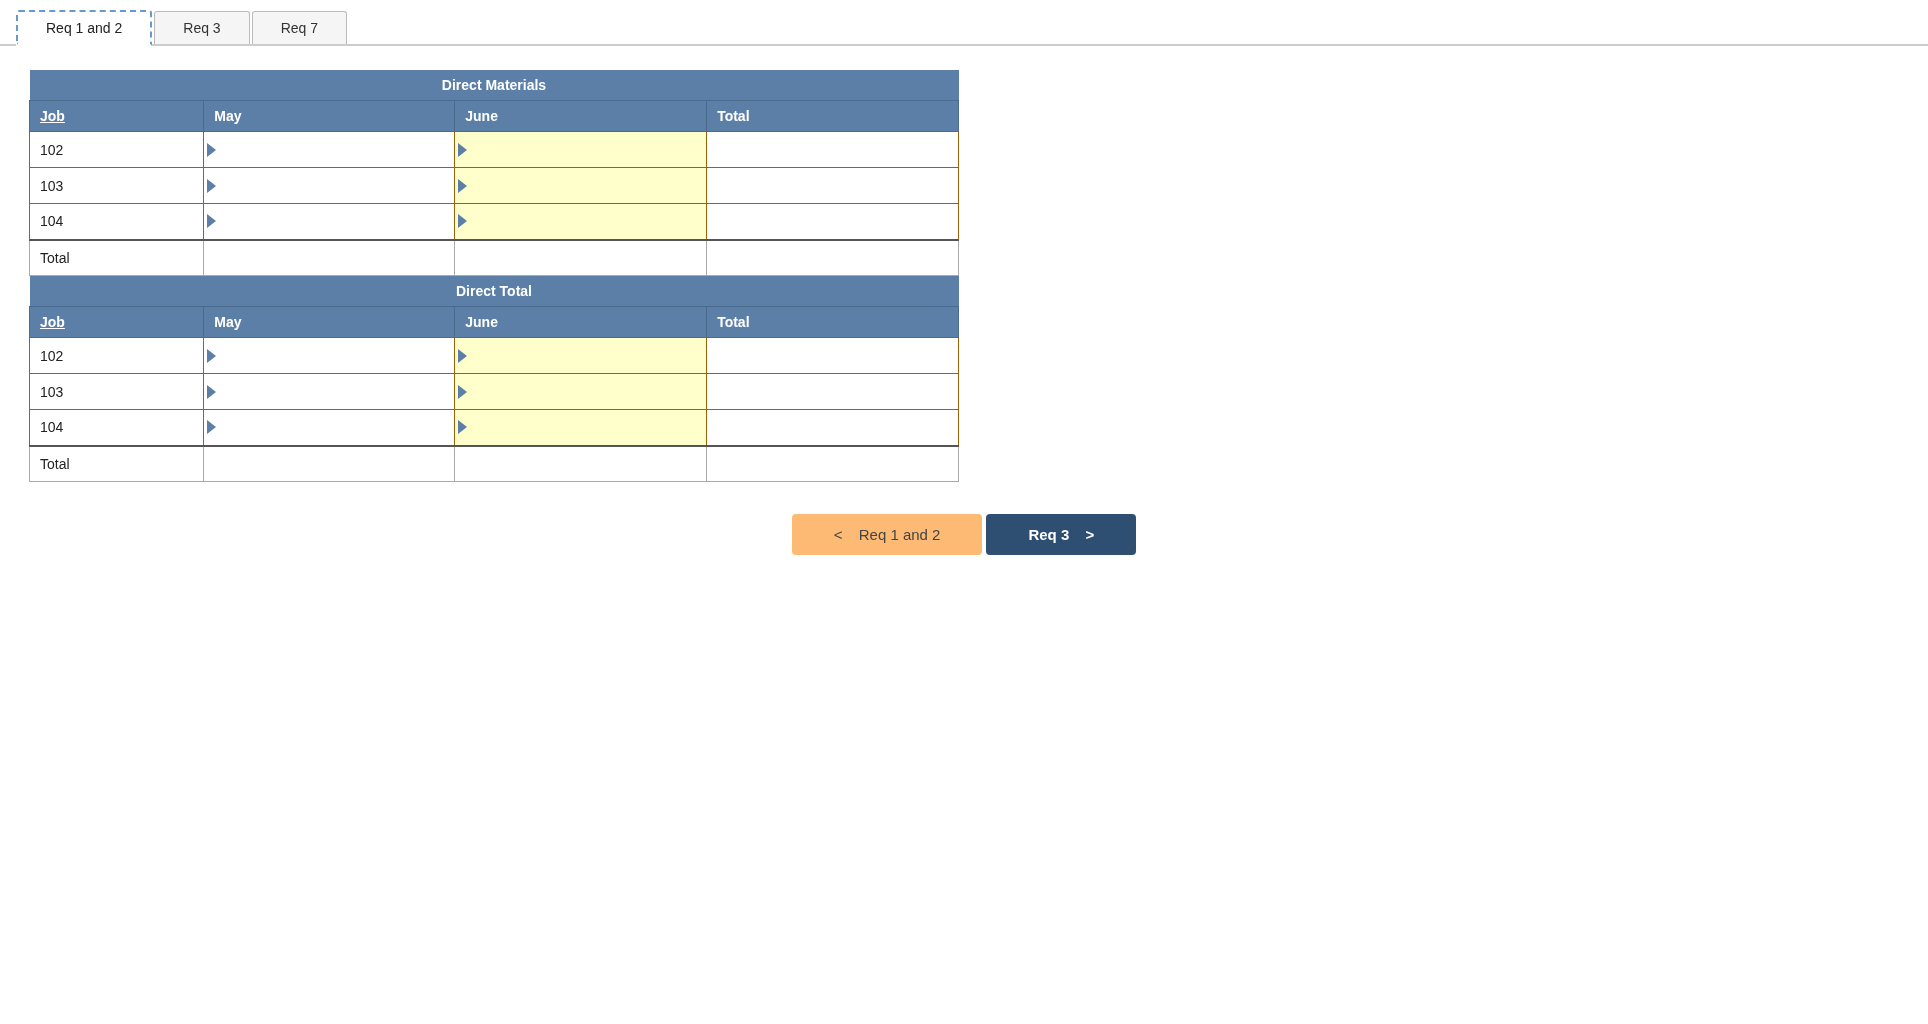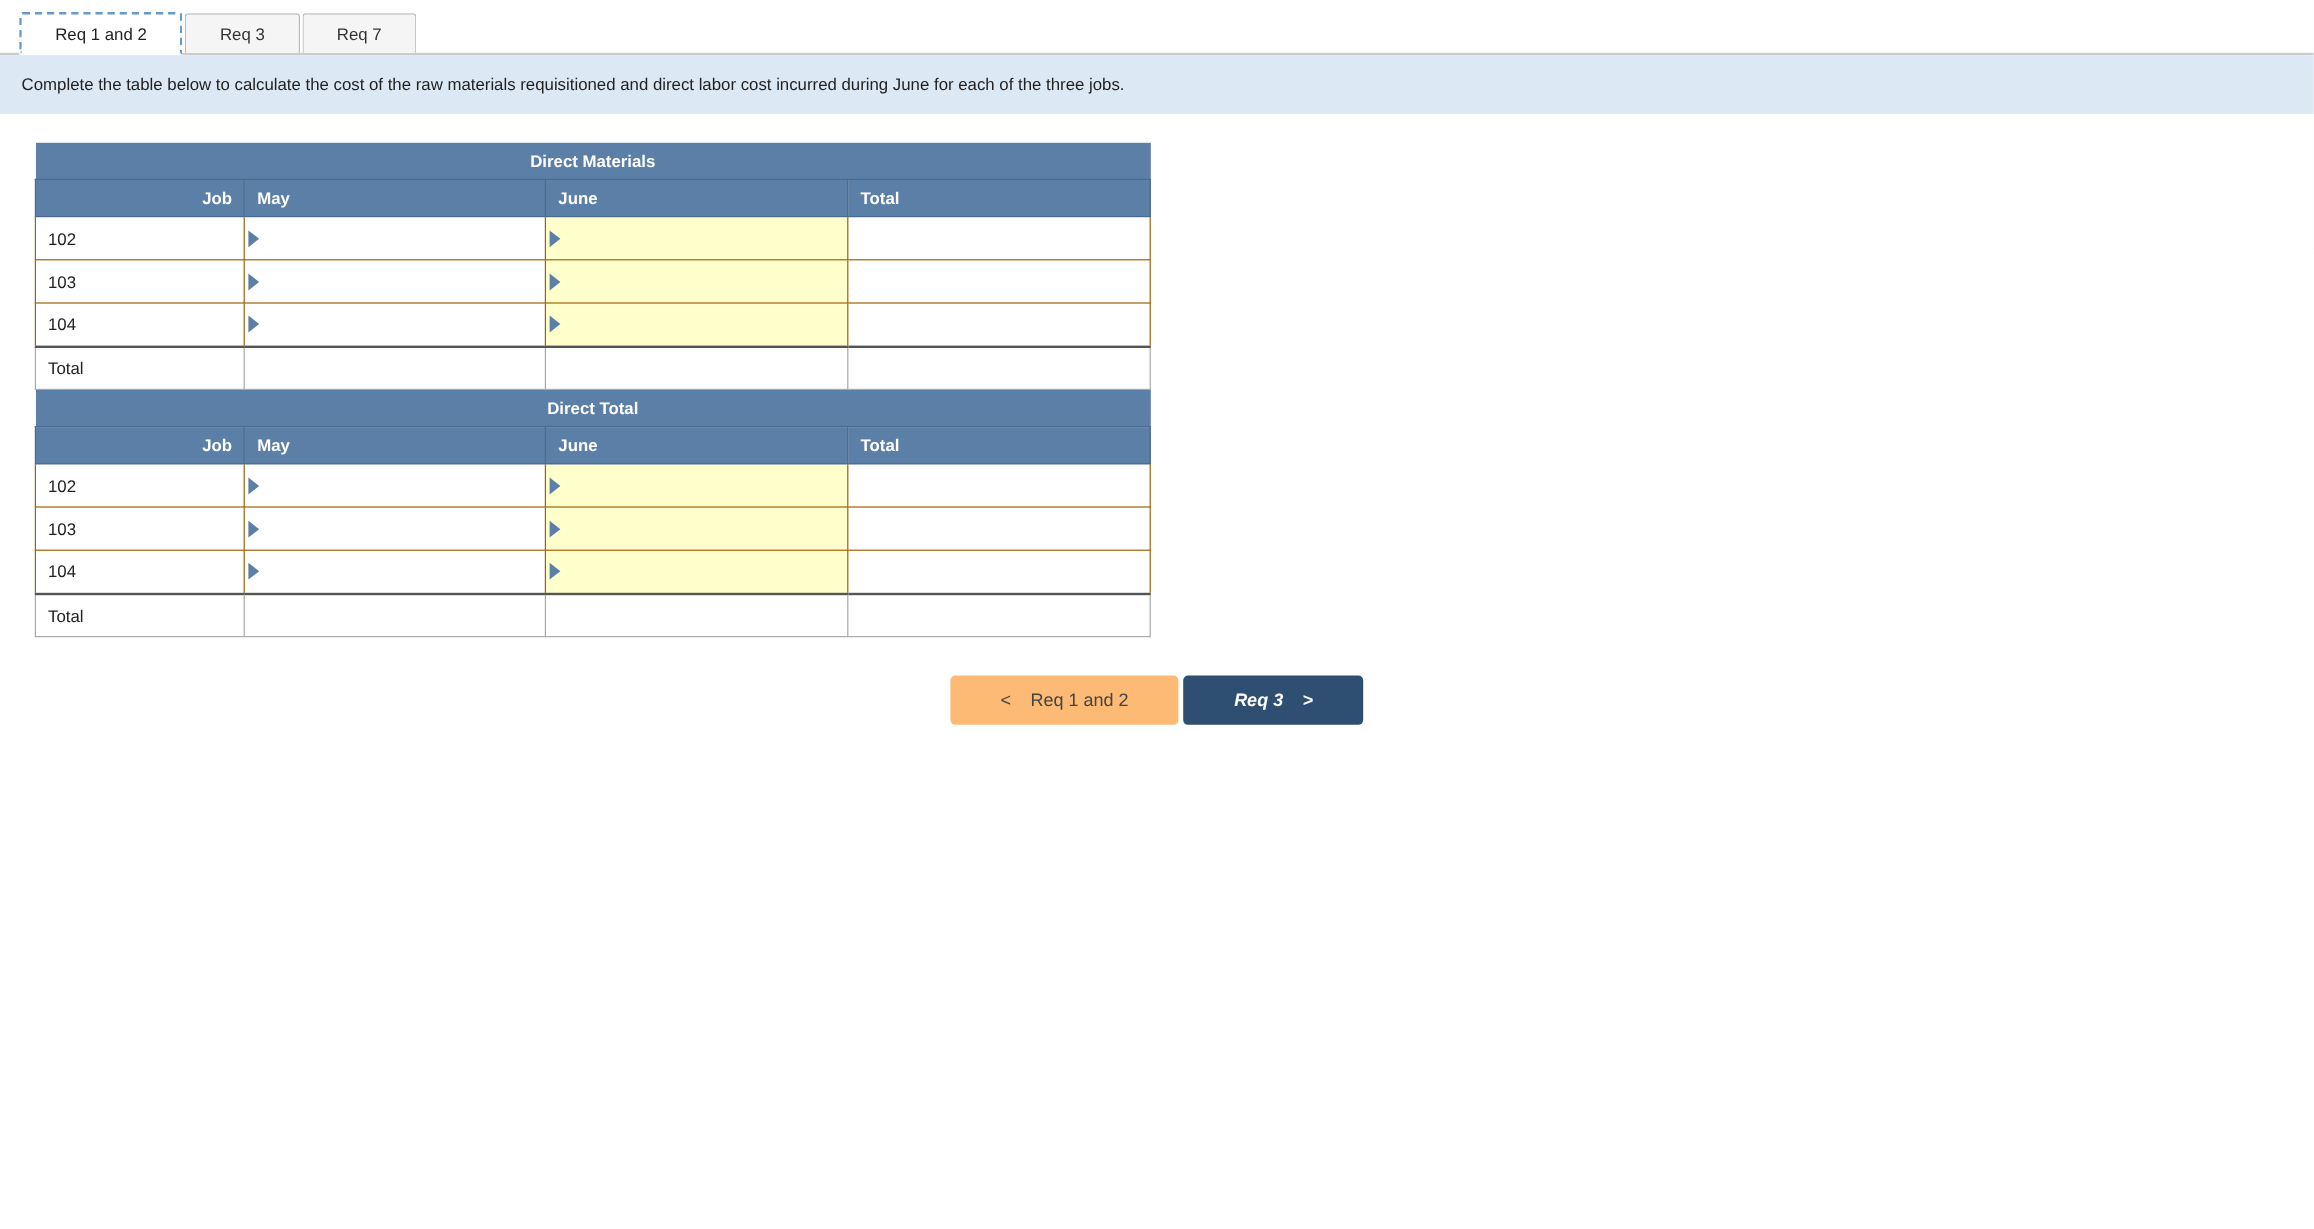--- a/index.html
+++ b/index.html
@@ -91,22 +91,23 @@
     .header-row td {
       background: #5b7fa6;
       color: #fff;
       font-weight: bold;
       padding: 7px 10px;
       font-size: 14px;
       border: 1px solid #4a6a8e;
     }
 
     .header-row td:first-child {
-      text-align: right;
+      text-align: left;
       width: 200px;
+      text-decoration: underline;
     }
 
     .header-row td:not(:first-child) {
       text-align: left;
       width: 293px;
     }
 
     .data-row td {
       border: 1px solid #a16207;
       padding: 0;
@@ -208,21 +209,20 @@
 
     .nav-btn-prev {
       background: #fdba74;
       color: #444;
     }
 
     .nav-btn-next {
       background: #2e4f72;
       color: #fff;
       font-weight: bold;
-      font-style: italic;
     }
 
     .nav-btn span {
       margin: 0 6px;
     }
   </style>
 </head>
 <body>
 
 <div class="page-container">
@@ -232,23 +232,20 @@
       <span>Req 1 and 2</span>
     </div>
     <div class="tab">
       <span>Req 3</span>
     </div>
     <div class="tab">
       <span>Req 7</span>
     </div>
   </div>
 
-  <div class="instruction-box">
-    <span>Complete the table below to calculate the cost of the raw materials requisitioned and direct labor cost incurred during June for each of the three jobs.</span>
-  </div>
 
   <div class="main-content">
 
     <div class="table-section">
       <table class="data-table">
         <tbody>
 
           <tr class="table-title-row">
             <td colspan="4">Direct Materials</td>
           </tr>

